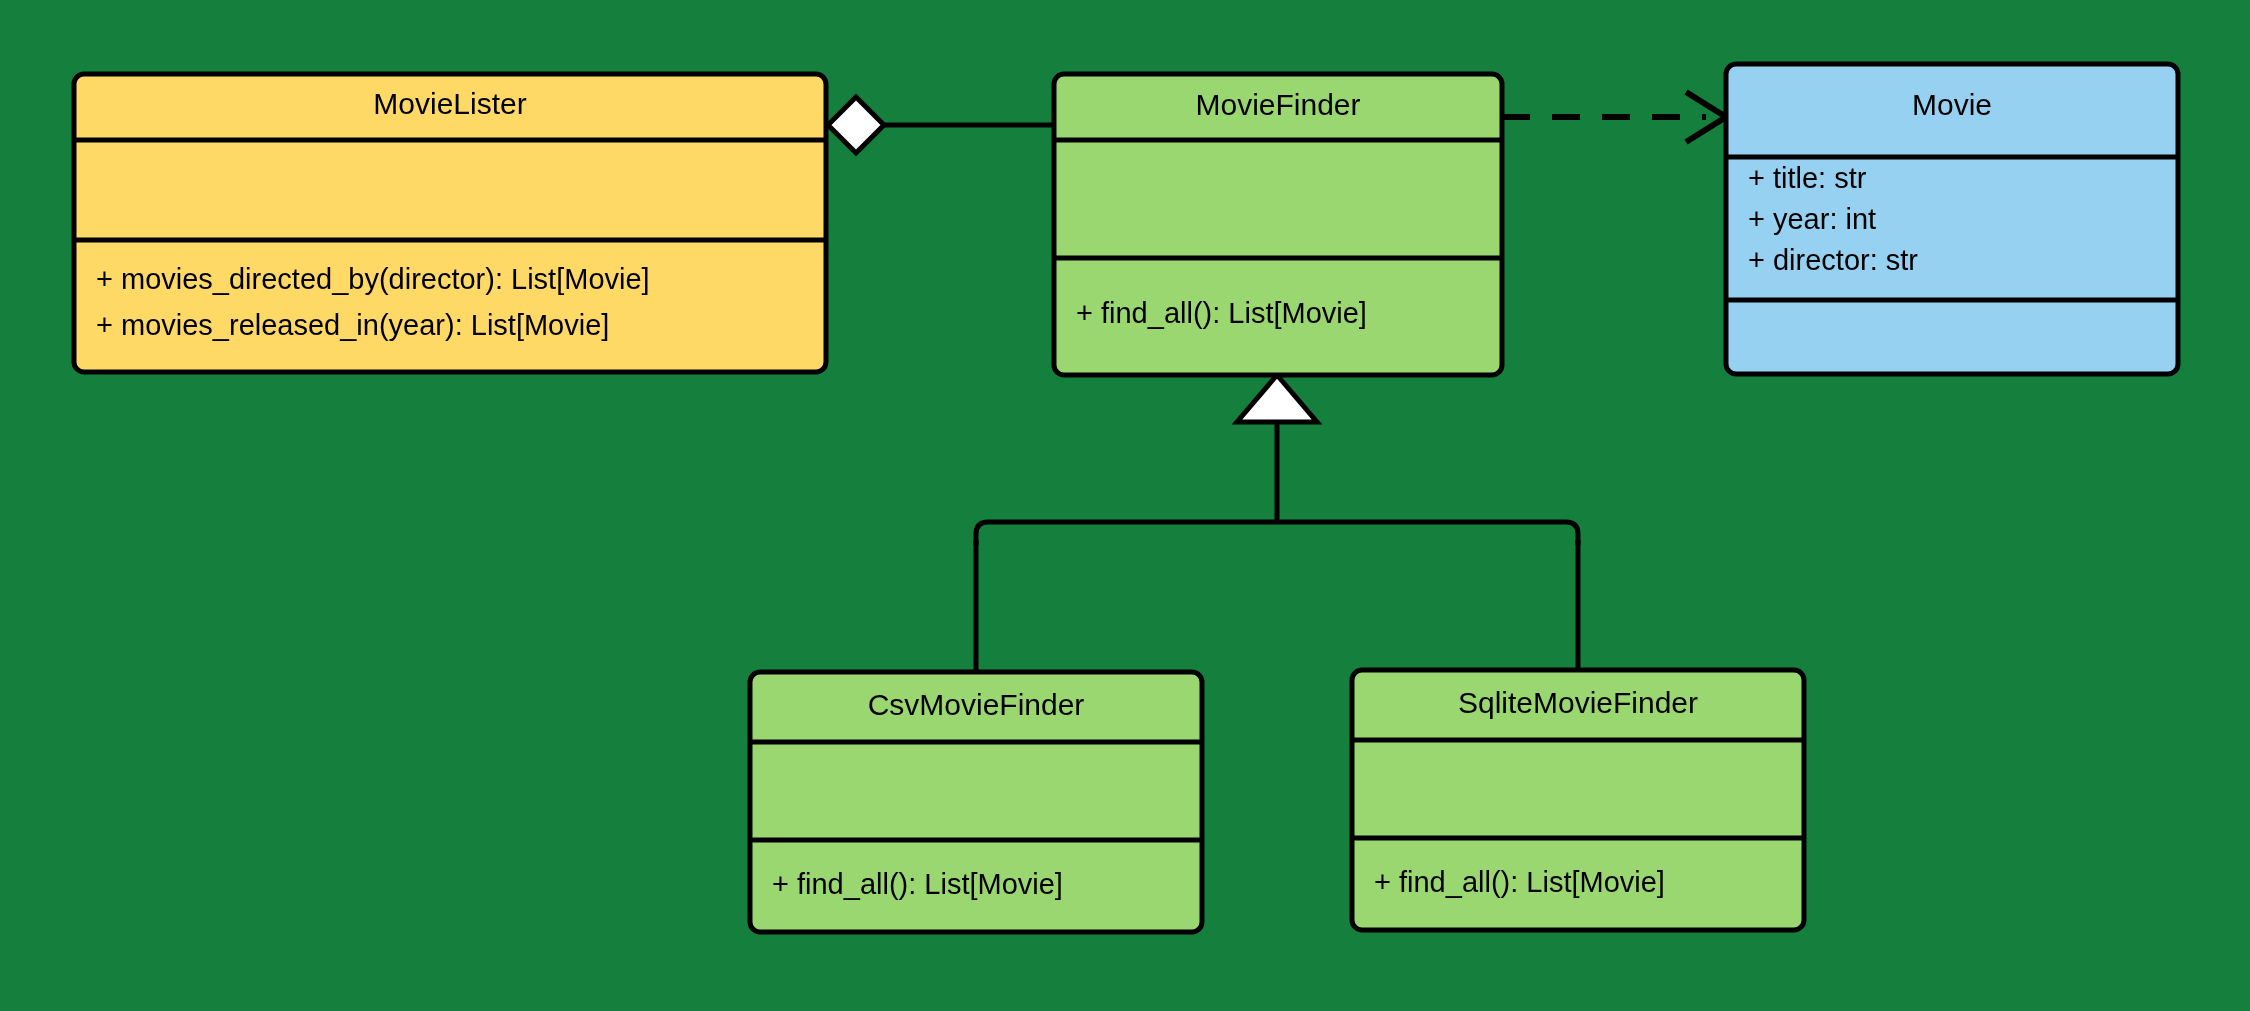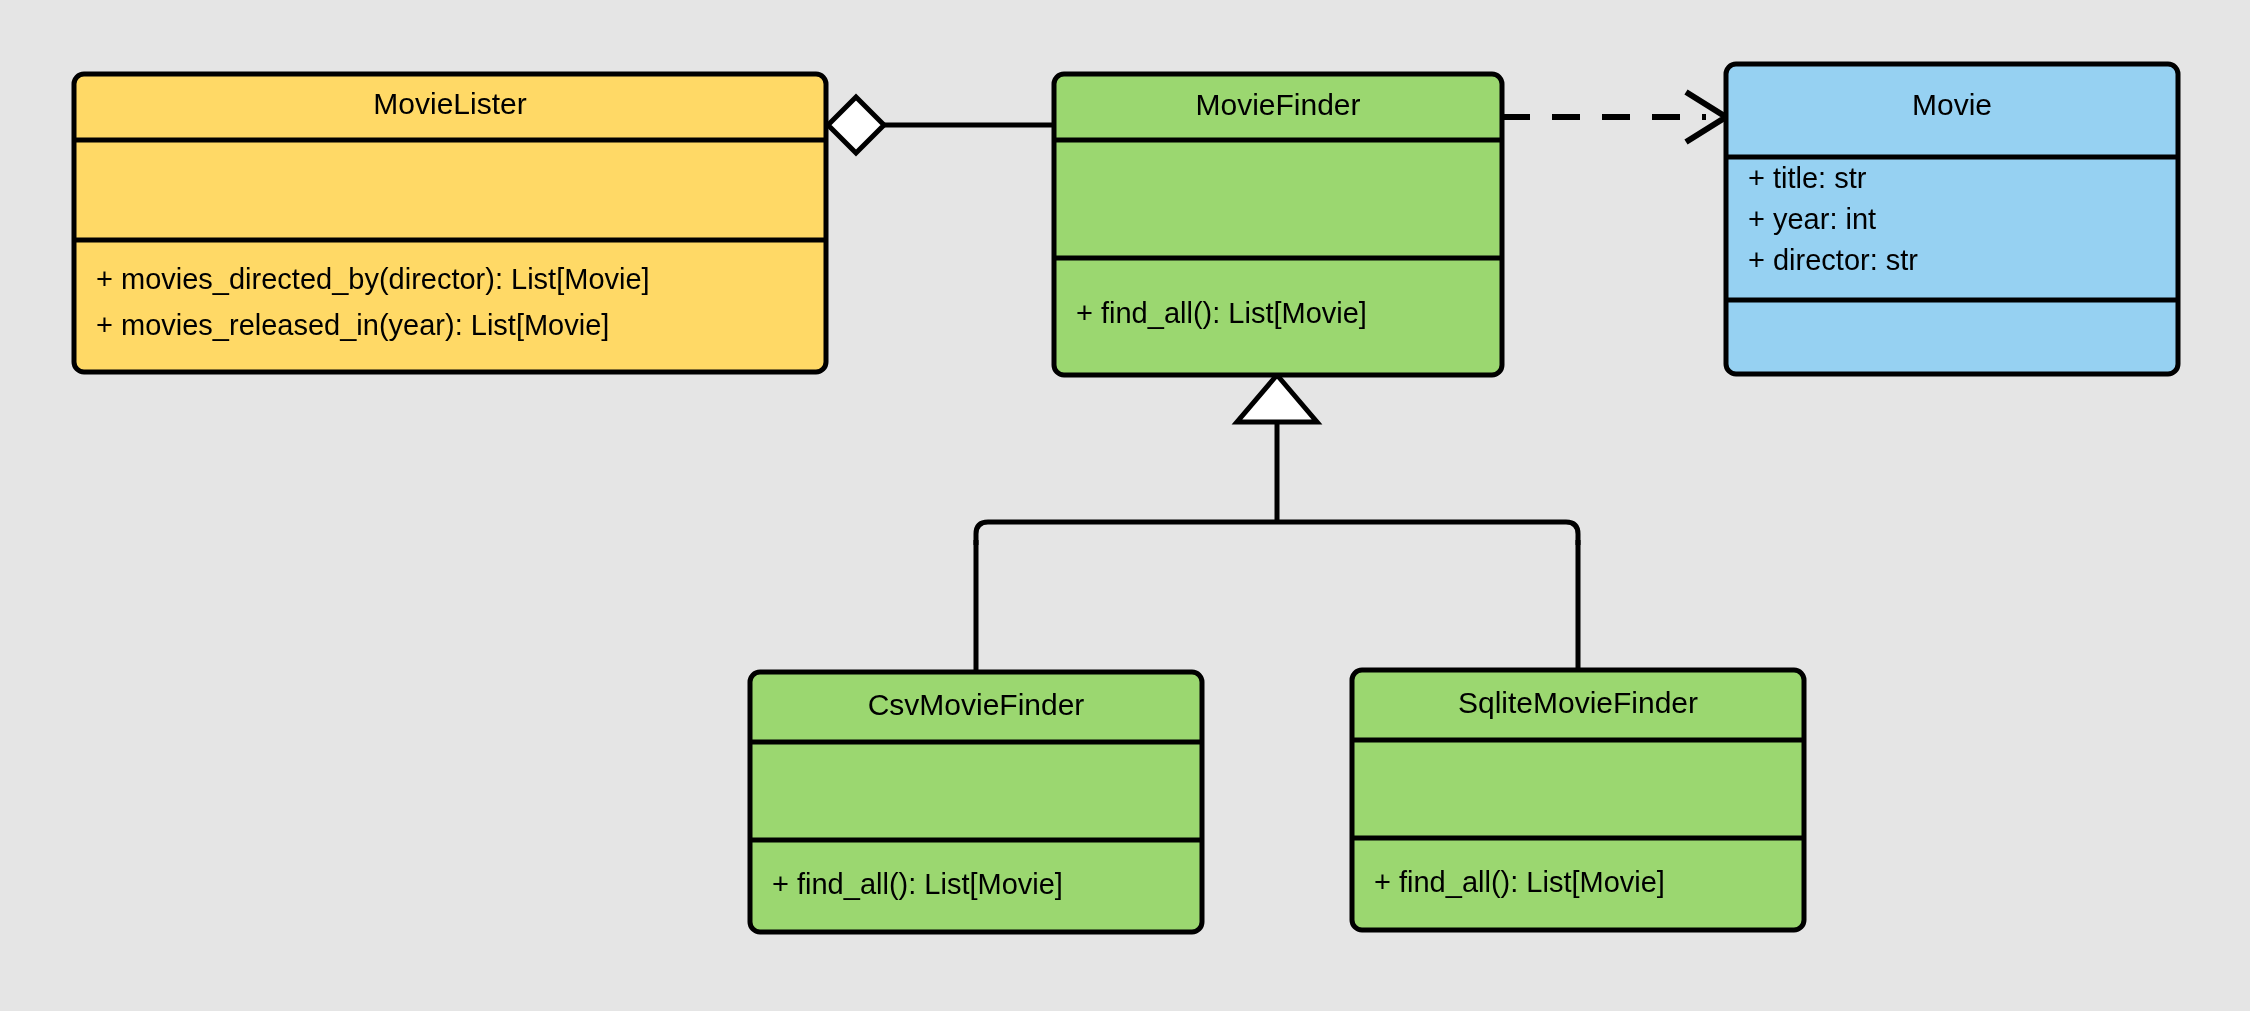--- a/index.html
+++ b/index.html
@@ -10,21 +10,21 @@
   body {
     width: 2250px;
     height: 1011px;
     font-family: "Liberation Sans", sans-serif;
     overflow: hidden;
   }
   #diagram-root {
     position: relative;
     width: 2250px;
     height: 1011px;
-    background: #e5e5e5;
+    background: #15803d;
   }
   svg.uml-canvas {
     position: absolute;
     top: 0;
     left: 0;
     width: 2250px;
     height: 1011px;
     display: block;
   }
   .cls-box {

